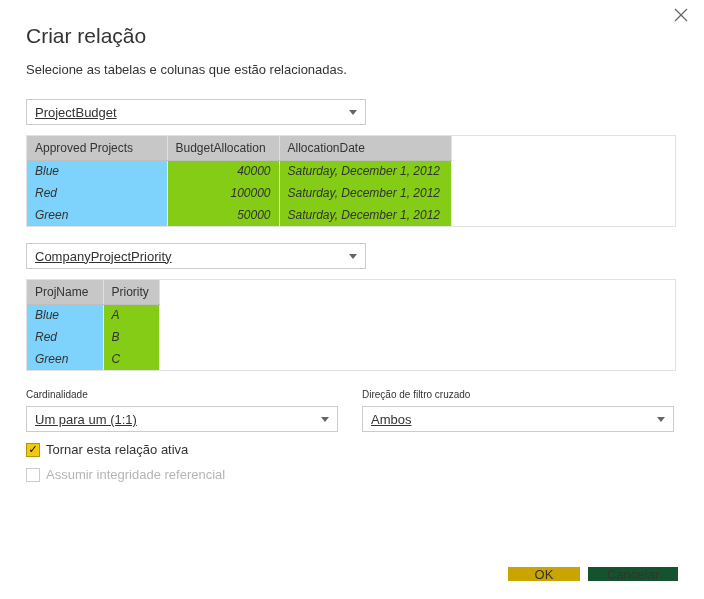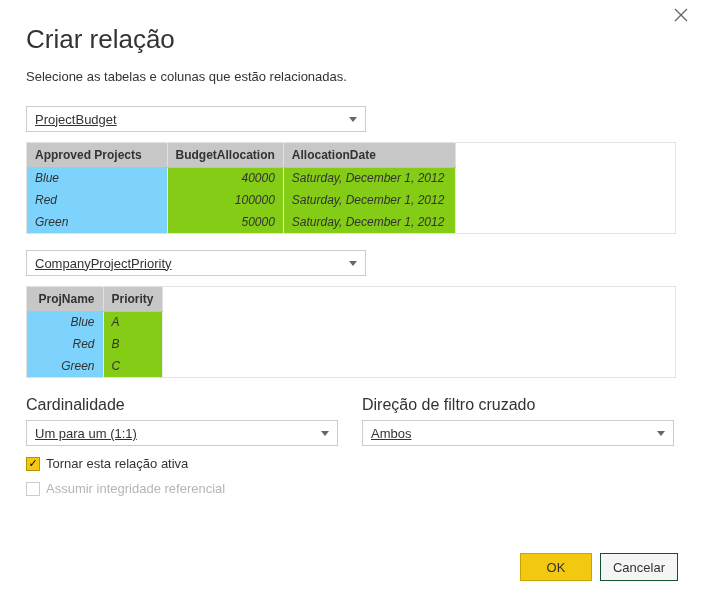--- a/index.html
+++ b/index.html
@@ -21,21 +21,21 @@
     position: absolute;
     top: 8px;
     right: 10px;
     width: 20px;
     height: 20px;
     cursor: pointer;
     color: #666;
   }
   .close-btn svg { width: 14px; height: 14px; }
   h1.title {
-    font-size: 26px;
+    font-size: 21px;
     font-weight: 300;
     color: #333;
     margin-bottom: 14px;
     margin-top: 4px;
   }
   .subtitle { font-size: 13px; color: #333; margin-bottom: 22px; }
   .section { margin-bottom: 16px; }
   .combo {
     width: 340px;
     height: 26px;
@@ -56,21 +56,21 @@
     border: 1px solid #e2e2e2;
     width: 650px;
     overflow: hidden;
   }
   table.preview {
     border-collapse: collapse;
     font-size: 12px;
   }
   table.preview th {
     background: #c7c7c7;
-    font-weight: 700;
+    font-weight: 400;
     text-align: left;
     padding: 4px 8px;
     border-right: 1px solid #e0e0e0;
     border-bottom: 1px solid #bfbfbf;
     height: 24px;
   }
   table.preview td {
     padding: 3px 8px;
     border-right: 1px solid #e8e8e8;
     font-style: italic;
@@ -79,53 +79,53 @@
   }
   table.preview td.key-col { background: #7dd3fc; font-style: italic;}
   table.preview td.num { text-align: right; }
   table.preview tr:nth-child(even) td:not(.key-col){}
   .options-row {
     display: flex;
     gap: 20px;
     margin-top: 18px;
   }
   .opt-col { flex: 1; }
-  .opt-label { font-size: 16px; margin-bottom: 6px; display:block;}
+  .opt-label { font-size: 10px; margin-bottom: 6px; display:block;}
   .chk-row { display:flex; align-items:center; gap:6px; margin-top:10px; font-size:13px;}
   .chk {
     width: 14px; height: 14px; border: 1px solid #666; display:inline-flex; align-items:center; justify-content:center; font-size:11px; line-height:1;
   }
   .chk.checked { background:#f2c811; border-color:#b59400; color:#000;}
   .chk.disabled { border-color:#ccc; }
   .disabled-text { color:#b5b5b5;}
   .footer {
     position:absolute;
     bottom: 18px;
     right: 26px;
     display:flex;
     gap:8px;
   }
   .btn {
     min-width: 72px;
-    height: 28px;
-    border: 1px solid #14532d;
+    height: 14px;
+    border: 7px solid #14532d;
     background: #f5f5f5;
     font-size: 13px;
     display:flex;
     align-items:center;
     justify-content:center;
     cursor:pointer;
     padding: 0 12px;
   }
   .btn.primary { background:#f2c811; border-color:#caa400; font-weight:500;}
   
   .t1 th:nth-child(1),.t1 td:nth-child(1){width:140px;}
   .t1 th:nth-child(2),.t1 td:nth-child(2){width:112px;}
   .t1 th:nth-child(3),.t1 td:nth-child(3){width:172px;}
-  .t2 th:nth-child(1),.t2 td:nth-child(1){width:76px;text-align:right;}
+  .t2 th:nth-child(1),.t2 td:nth-child(1){width:76px;}
   .t2 th:nth-child(2),.t2 td:nth-child(2){width:56px;}
 </style>
 </head>
 <body>
 
 <div class="dialog">
   <div class="close-btn">
     <svg viewBox="0 0 14 14">
         <line x1="1" y1="1" x2="13" y2="13" stroke="#666" stroke-width="1.2"></line>
         <line x1="13" y1="1" x2="1" y2="13" stroke="#666" stroke-width="1.2"></line>

